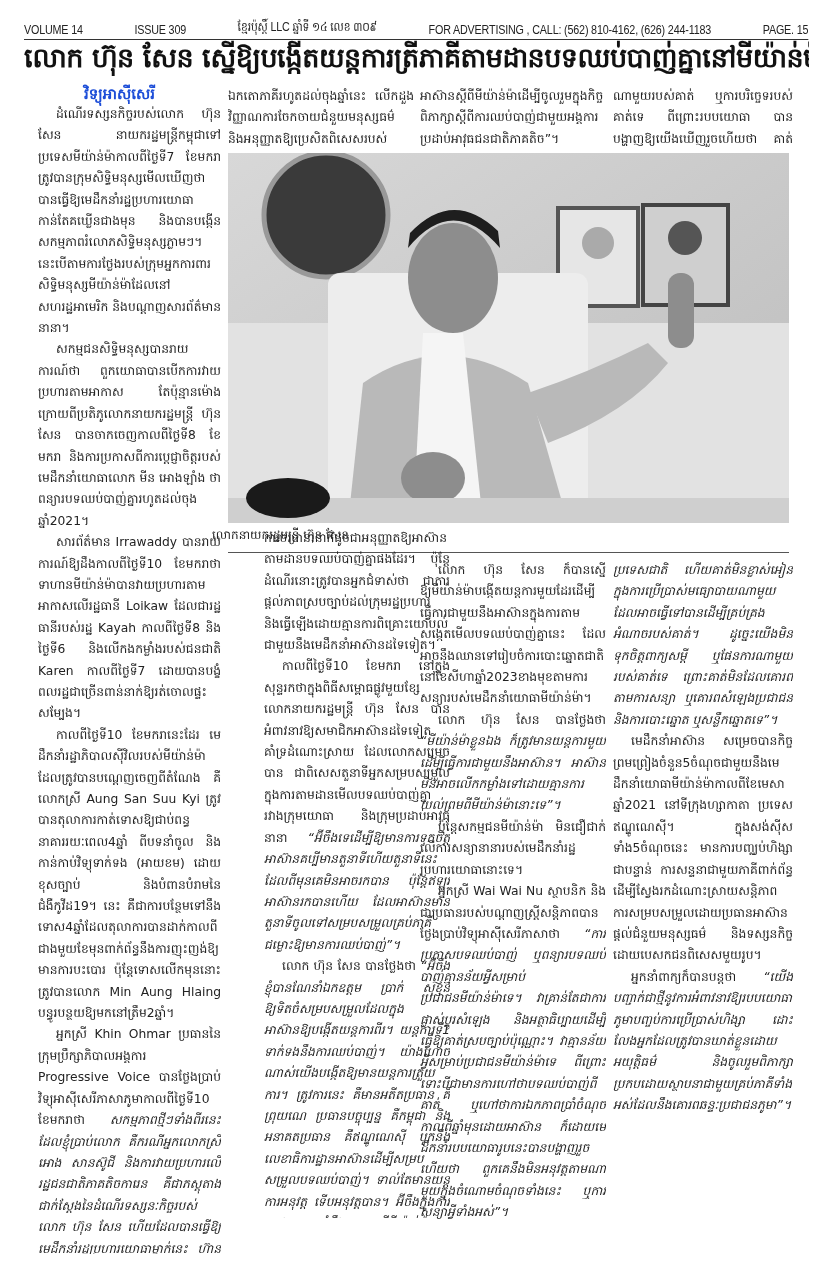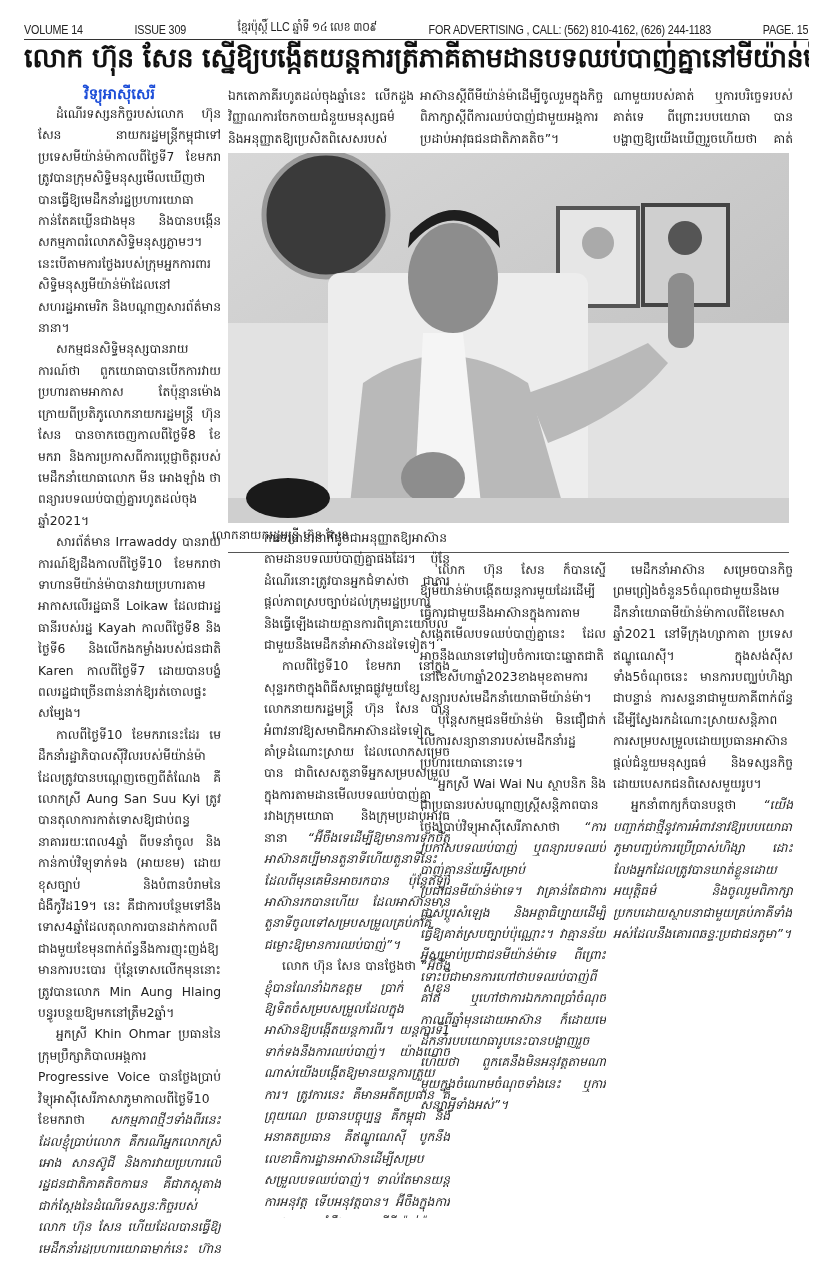--- a/index.html
+++ b/index.html
@@ -116,22 +116,24 @@
 <div class="caption-rule"></div>
 
 <div class="col" id="col2">
   <p class="noindent"><span>ការចរចានានាក៏ដូចជាអនុញ្ញាតឱ្យអាស៊ាន តាមដានបទឈប់បាញ់គ្នាផងដែរ។ ប៉ុន្តែដំណើរនោះត្រូវបានអ្នកជំទាស់ថា ជាការផ្ដល់ភាពស្របច្បាប់ដល់ក្រុមរដ្ឋប្រហារ និងធ្វើឡើងដោយគ្មានការពិគ្រោះយោបល់ ជាមួយនឹងមេដឹកនាំអាស៊ានដទៃទៀត។</span></p>
   <p><span>កាលពីថ្ងៃទី10 ខែមករា នៅក្នុងសុន្ទរកថាក្នុងពិធីសម្ពោធផ្លូវមួយខ្សែ លោកនាយករដ្ឋមន្ត្រី ហ៊ុន សែន បានអំពាវនាវឱ្យសមាជិកអាស៊ានដទៃទៀតគាំទ្រដំណោះស្រាយ ដែលលោកសម្រេចបាន ជាពិសេសតួនាទីអ្នកសម្របសម្រួលក្នុងការតាមដានមើលបទឈប់បាញ់គ្នារវាងក្រុមយោធា និងក្រុមប្រដាប់អាវុធនានា </span><span class="q">“អ៊ីចឹងទេដើម្បីឱ្យមានការទុកចិត្ត អាស៊ានគប្បីមានតួនាទីហើយតួនាទីនេះ ដែលពីមុនគេមិនអាចរកបាន ប៉ុន្តែឥឡូវអាស៊ានរកបានហើយ ដែលអាស៊ានមានតួនាទីចូលទៅសម្របសម្រួលគ្រប់ភាគីជម្លោះឱ្យមានការឈប់បាញ់”។</span></p>
   <p><span>លោក ហ៊ុន សែន បានថ្លែងថា </span><span class="q">“អ៊ីចឹងខ្ញុំបានណែនាំឯកឧត្តម ប្រាក់ សុខុន ឱ្យទិតចំសម្របសម្រួលដែលក្នុងអាស៊ានឱ្យបង្កើតយន្តការពីរ។ យន្តការទី1 ទាក់ទងនឹងការឈប់បាញ់។ យ៉ាងហោចណាស់យើងបង្កើតឱ្យមានយន្តការត្រួយការ។ ត្រូវការនេះ គឺមានអតីតប្រធាន គឺព្រុយណេ ប្រធានបច្ចុប្បន្ន គឺកម្ពុជា និងអនាគតប្រធាន គឺឥណ្ឌូណេស៊ី បូកនឹងលេខាធិការដ្ឋានអាស៊ានដើម្បីសម្របសម្រួលបទឈប់បាញ់។ ទាល់តែមានយន្តការអនុវត្ត ទើបអនុវត្តបាន។ អ៊ីចឹងក្នុងការអនុវត្តនេះ ខ្ញុំដឹងថា ភាគីមីយ៉ាន់ម៉ាបានស្វាគមន៍បេសកជនពិសេសរបស់ប្រធាន</span></p>
 </div>
 
 <div class="col" id="col3">
   <p>លោក ហ៊ុន សែន ក៏បានស្នើឱ្យមីយ៉ាន់ម៉ាបង្កើតយន្តការមួយដែរដើម្បីធ្វើការជាមួយនឹងអាស៊ានក្នុងការតាមសង្កេតមើលបទឈប់បាញ់គ្នានេះ ដែលអាចនឹងឈានទៅរៀបចំការបោះឆ្នោតជាតិនៅខែសីហាឆ្នាំ2023ខាងមុខតាមការសន្យារបស់មេដឹកនាំយោធាមីយ៉ាន់ម៉ា។</p>
+  <p><span>លោក ហ៊ុន សែន បានថ្លែងថា </span><span class="q">“មីយ៉ាន់ម៉ាខ្លួនឯង ក៏ត្រូវមានយន្តការមួយដើម្បីធ្វើការជាមួយនឹងអាស៊ាន។ អាស៊ានមិនអាចលើកកម្លាំងទៅដោយគ្មានការយល់ព្រមពីមីយ៉ាន់ម៉ានោះទេ”។</span></p>
   <p>ប៉ុន្តែសកម្មជនមីយ៉ាន់ម៉ា មិនជឿជាក់លើការសន្យានានារបស់មេដឹកនាំរដ្ឋប្រហារយោធានោះទេ។</p>
   <p><span>អ្នកស្រី Wai Wai Nu ស្ថាបនិក និងជាប្រធានរបស់បណ្ដាញស្ត្រីសន្តិភាពបានថ្លែងប្រាប់វិទ្យុអាស៊ីសេរីភាសាថា </span><span class="q">“ការប្រកាសបទឈប់បាញ់ ឬពន្យារបទឈប់បាញ់គ្មានន័យអ្វីសម្រាប់ប្រជាជនមីយ៉ាន់ម៉ាទេ។ វាគ្រាន់តែជាការផ្លាស់ប្ដូរសំឡេង និងអត្ថាធិប្បាយដើម្បីធ្វើឱ្យគាត់ស្របច្បាប់ប៉ុណ្ណោះ។ វាគ្មានន័យអ្វីសម្រាប់ប្រជាជនមីយ៉ាន់ម៉ាទេ ពីព្រោះទោះបីជាមានការហៅថាបទឈប់បាញ់ពីគាត់ ឬហៅថាការឯកភាពប្រាំចំណុចកាលពីឆ្នាំមុនដោយអាស៊ាន ក៏ដោយមេដឹកនាំរបបយោធារូបនេះបានបង្ហាញរួចហើយថា ពួកគេនឹងមិនអនុវត្តតាមណាមួយក្នុងចំណោមចំណុចទាំងនេះ ឬការសន្យាអ្វីទាំងអស់”។</span></p>
 
 </div>
 
 <div class="col" id="col4">
+  <p class="noindent q">ប្រទេសជាតិ ហើយគាត់មិនខ្លាស់អៀនក្នុងការប្រើប្រាស់មធ្យោបាយណាមួយដែលអាចធ្វើទៅបានដើម្បីគ្រប់គ្រងអំណាចរបស់គាត់។ ដូច្នេះយើងមិនទុកចិត្តពាក្យសម្ដី ឬផែនការណាមួយរបស់គាត់ទេ ព្រោះគាត់មិនដែលគោរពតាមការសន្យា ឬគោរពសំឡេងប្រជាជន និងការបោះឆ្នោត ឬសន្លឹកឆ្នោតទេ”។</p>
   <p>មេដឹកនាំអាស៊ាន សម្រេចបានកិច្ចព្រមព្រៀងចំនួន5ចំណុចជាមួយនឹងមេដឹកនាំយោធាមីយ៉ាន់ម៉ាកាលពីខែមេសា ឆ្នាំ2021 នៅទីក្រុងហ្សាកាតា ប្រទេសឥណ្ឌូណេស៊ី។ ក្នុងសង់ស៊ីសទាំង5ចំណុចនេះ មានការបញ្ឈប់ហិង្សាជាបន្ទាន់ ការសន្ទនាជាមួយភាគីពាក់ព័ន្ធដើម្បីស្វែងរកដំណោះស្រាយសន្តិភាព ការសម្របសម្រួលដោយប្រធានអាស៊ានផ្ដល់ជំនួយមនុស្សធម៌ និងទស្សនកិច្ចដោយបេសកជនពិសេសមួយរូប។</p>
   <p><span>អ្នកនាំពាក្យក៏បានបន្តថា </span><span class="q">“យើងបញ្ជាក់ជាថ្មីនូវការអំពាវនាវឱ្យរបបយោធាភូមាបញ្ចប់ការប្រើប្រាស់ហិង្សា ដោះលែងអ្នកដែលត្រូវបានឃាត់ខ្លួនដោយអយុត្តិធម៌ និងចូលរួមពិភាក្សាប្រកបដោយស្ថាបនាជាមួយគ្រប់ភាគីទាំងអស់ដែលនឹងគោរពឆន្ទៈប្រជាជនភូមា”។</span></p>
 
 </div>
 
 </body></html>

